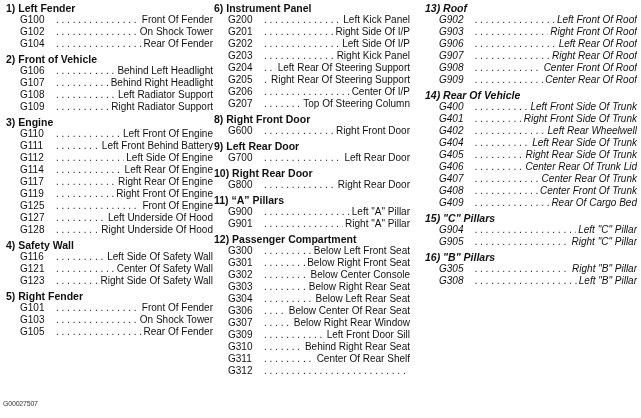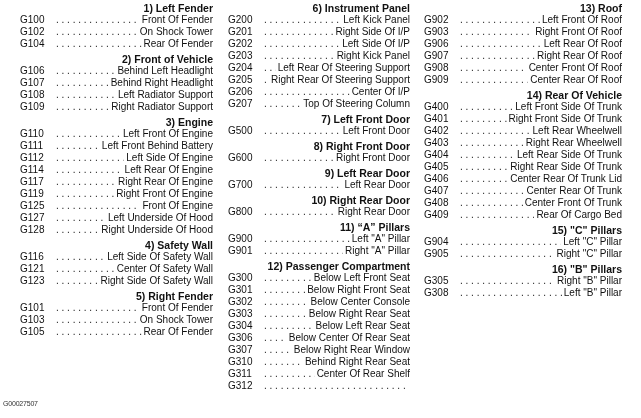--- a/index.html
+++ b/index.html
@@ -1,23 +1,23 @@
 <!DOCTYPE html>
 <html><head>
 <meta charset="utf-8">
 <style>
   html, body { margin:0; padding:0; background:#ffffff; }
   body { width:641px; height:418px; position:relative; overflow:hidden;
          font-family:"Liberation Sans", sans-serif; color:#111; }
   .col { position:absolute; top:2px; }
   .col1 { left:6px; width:207px; }
   .col2 { left:214px; width:196px; }
-  .col3 { left:410px; width:212px; }
+  .col3 { left:425px; width:212px;font-style:italic; }
   .section { margin-bottom:3px; }
-  .heading { font-weight:bold; font-size:10.5px; line-height:12px; height:12px; white-space:nowrap;text-align:right; }
+  .heading { font-weight:bold; font-size:10.5px; line-height:12px; height:12px; white-space:nowrap; }
   .row { display:flex; align-items:baseline; font-size:10px; line-height:12px; height:12px;
          padding-left:14px; white-space:nowrap; overflow:hidden; }
   .code { flex:0 0 auto; width:34px; }
   .leader { flex:1 1 auto; overflow:hidden; margin:0 2px; letter-spacing:1.6px; color:#222; }
   .leader::before { content:". . . . . . . . . . . . . . . . . . . . . . . . . . . . . . . . . . . . . . . . . . . . . . . . . . . . . . . . . . . ."; letter-spacing:0; }
   .desc { flex:0 0 auto; text-align:right; }
   .footer { position:absolute; left:3px; top:400px; font-size:7px; color:#333; letter-spacing:-0.2px; }
 </style>
 </head>
 <body>
@@ -187,28 +187,20 @@
         <span class="leader"></span>
         <span class="desc">Center Of I/P</span>
       </div>
       <div class="row">
         <span class="code">G207</span>
         <span class="leader"></span>
         <span class="desc">Top Of Steering Column</span>
       </div>
     </div>
     <div class="section">
-      <div class="heading">7) Left Front Door</div>
-      <div class="row">
-        <span class="code">G500</span>
-        <span class="leader"></span>
-        <span class="desc">Left Front Door</span>
-      </div>
-    </div>
-    <div class="section">
       <div class="heading">8) Right Front Door</div>
       <div class="row">
         <span class="code">G600</span>
         <span class="leader"></span>
         <span class="desc">Right Front Door</span>
       </div>
     </div>
     <div class="section">
       <div class="heading">9) Left Rear Door</div>
       <div class="row">
@@ -267,20 +259,25 @@
       </div>
       <div class="row">
         <span class="code">G306</span>
         <span class="leader"></span>
         <span class="desc">Below Center Of Rear Seat</span>
       </div>
       <div class="row">
         <span class="code">G307</span>
         <span class="leader"></span>
         <span class="desc">Below Right Rear Window</span>
+      </div>
+      <div class="row">
+        <span class="code">G309</span>
+        <span class="leader"></span>
+        <span class="desc">Left Front Door Sill</span>
       </div>
       <div class="row">
         <span class="code">G310</span>
         <span class="leader"></span>
         <span class="desc">Behind Right Rear Seat</span>
       </div>
       <div class="row">
         <span class="code">G311</span>
         <span class="leader"></span>
         <span class="desc">Center Of Rear Shelf</span>
@@ -334,25 +331,20 @@
       </div>
       <div class="row">
         <span class="code">G401</span>
         <span class="leader"></span>
         <span class="desc">Right Front Side Of Trunk</span>
       </div>
       <div class="row">
         <span class="code">G402</span>
         <span class="leader"></span>
         <span class="desc">Left Rear Wheelwell</span>
-      </div>
-      <div class="row">
-        <span class="code">G403</span>
-        <span class="leader"></span>
-        <span class="desc">Right Rear Wheelwell</span>
       </div>
       <div class="row">
         <span class="code">G404</span>
         <span class="leader"></span>
         <span class="desc">Left Rear Side Of Trunk</span>
       </div>
       <div class="row">
         <span class="code">G405</span>
         <span class="leader"></span>
         <span class="desc">Right Rear Side Of Trunk</span>

